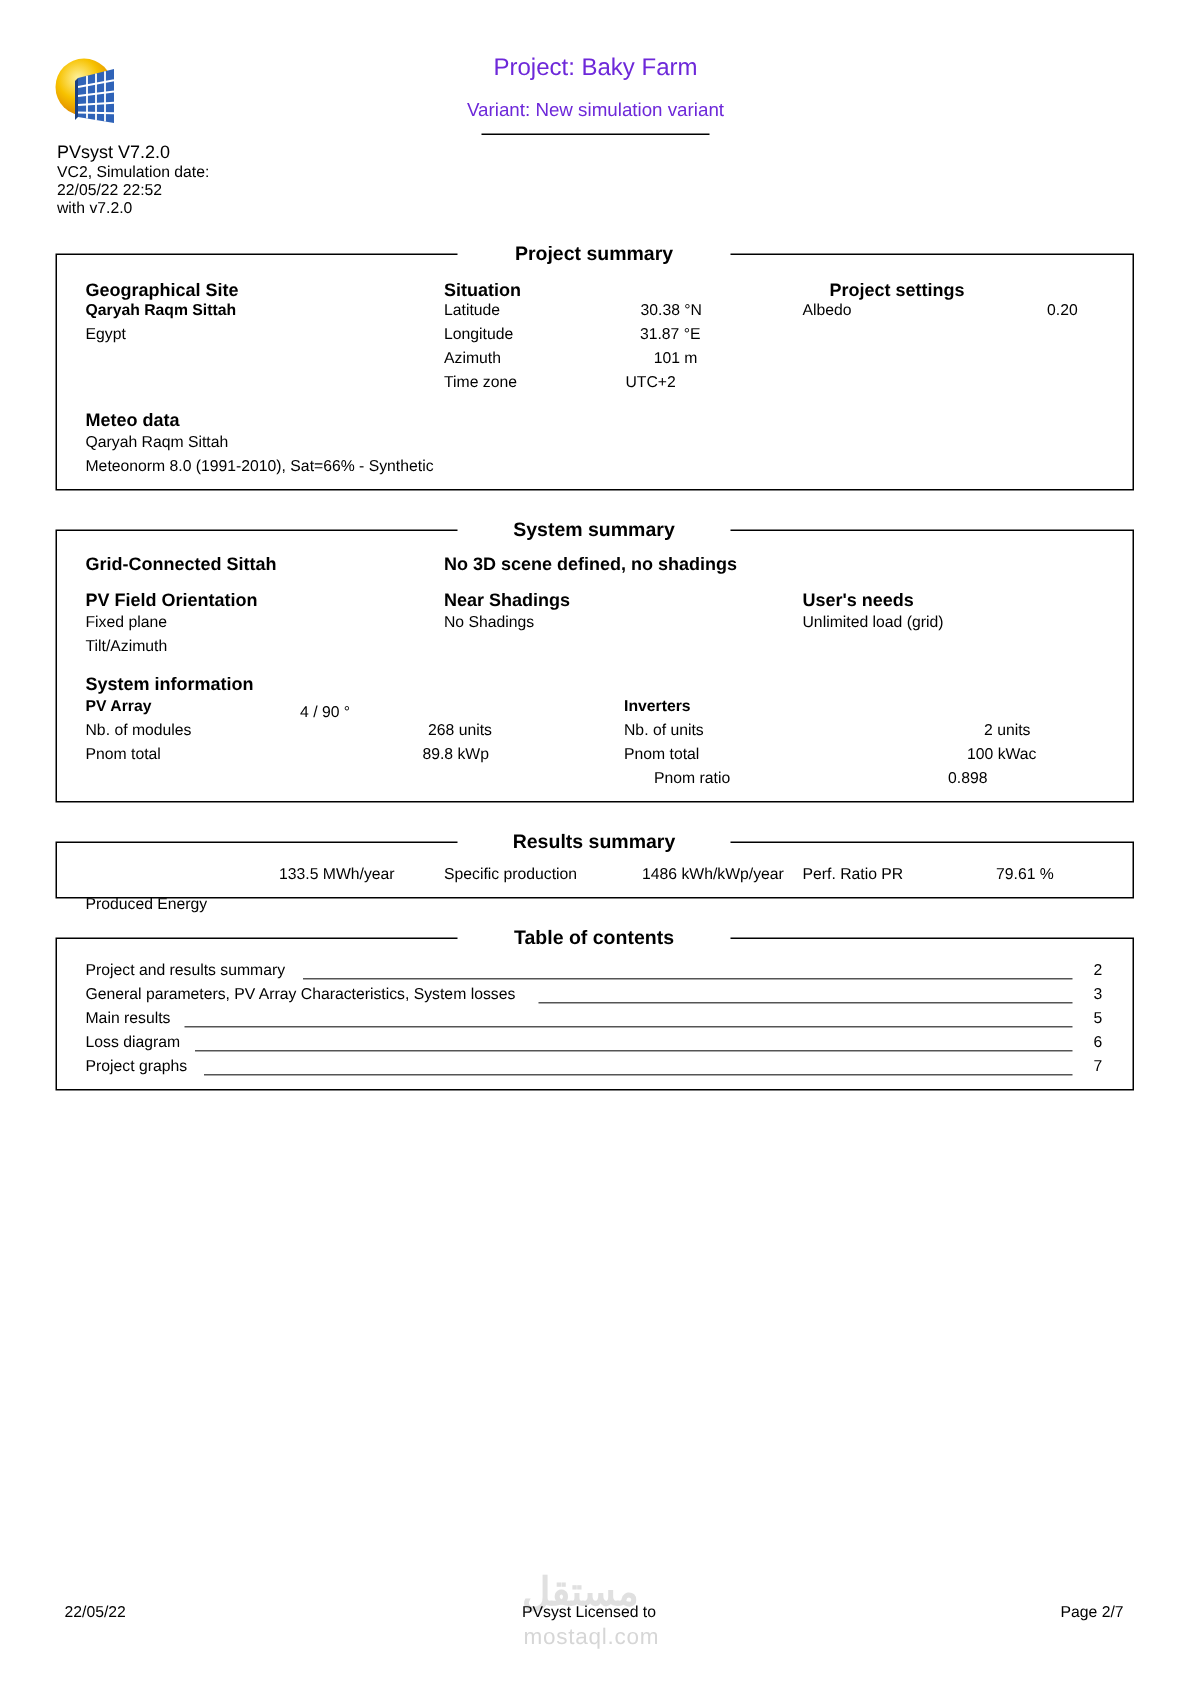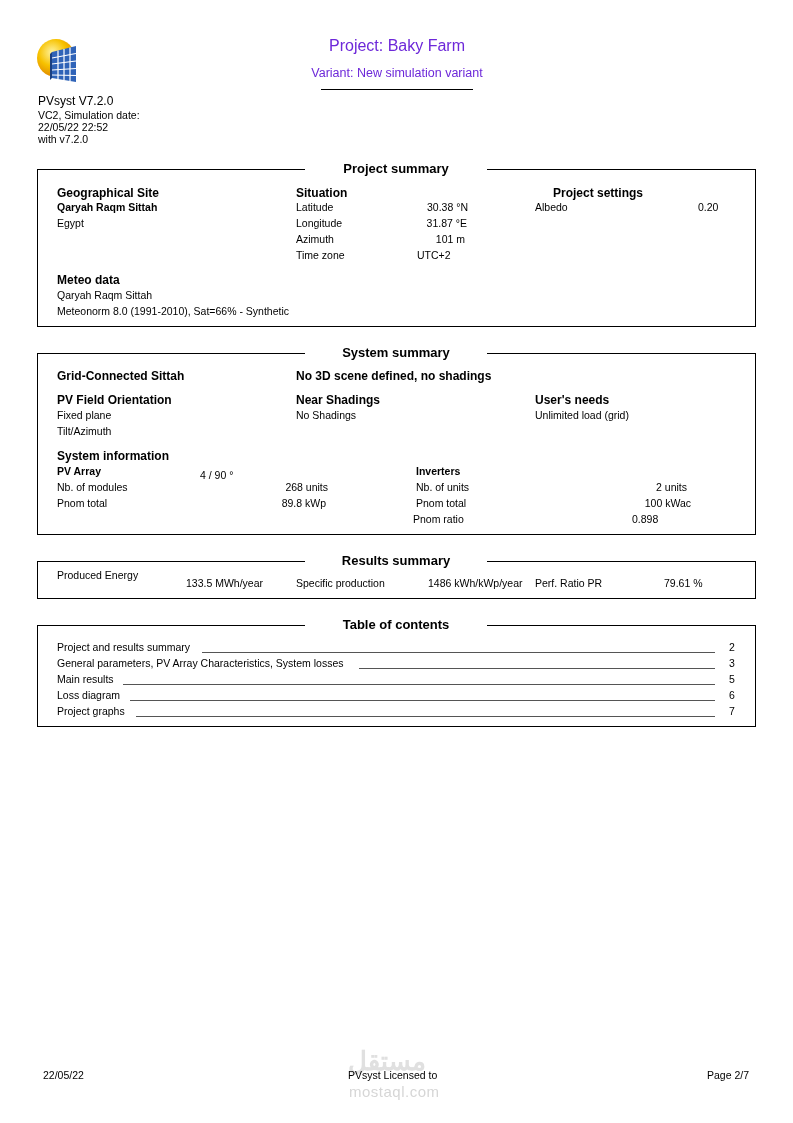--- a/index.html
+++ b/index.html
@@ -99,27 +99,27 @@
 <div class="abs s11" style="left:57px;top:481px;">Nb. of modules</div>
 <div class="abs s11 r" style="left:240px;width:88px;top:481px;">268 units</div>
 <div class="abs s11" style="left:57px;top:497px;">Pnom total</div>
 <div class="abs s11 r" style="left:240px;width:86px;top:497px;">89.8 kWp</div>
 
 <div class="abs b11" style="left:416px;top:465px;">Inverters</div>
 <div class="abs s11" style="left:416px;top:481px;">Nb. of units</div>
 <div class="abs s11 r" style="left:600px;width:87px;top:481px;">2 units</div>
 <div class="abs s11" style="left:416px;top:497px;">Pnom total</div>
 <div class="abs s11 r" style="left:600px;width:91px;top:497px;">100 kWac</div>
-<div class="abs s11" style="left:413px;top:513px;">Pnom ratio</div>
+<div class="abs s11" style="left:436px;top:513px;">Pnom ratio</div>
 <div class="abs s11" style="left:632px;top:513px;">0.898</div>
 
 <div class="box" style="left:37px;top:561px;width:719px;height:38px;"></div>
 <div class="box-title" style="left:305px;width:110px;top:553px;">Results summary</div>
 
-<div class="abs s11" style="left:57px;top:569px;text-align:right;">Produced Energy</div>
+<div class="abs s11" style="left:57px;top:597px;text-align:right;">Produced Energy</div>
 <div class="abs s11" style="left:186px;top:577px;">133.5 MWh/year</div>
 <div class="abs s11" style="left:296px;top:577px;">Specific production</div>
 <div class="abs s11" style="left:428px;top:577px;text-align:center;">1486 kWh/kWp/year</div>
 <div class="abs s11" style="left:535px;top:577px;">Perf. Ratio PR</div>
 <div class="abs s11" style="left:664px;top:577px;">79.61 %</div>
 
 <div class="box" style="left:37px;top:625px;width:719px;height:102px;"></div>
 <div class="box-title" style="left:305px;width:110px;top:617px;">Table of contents</div>
 
 <div>

